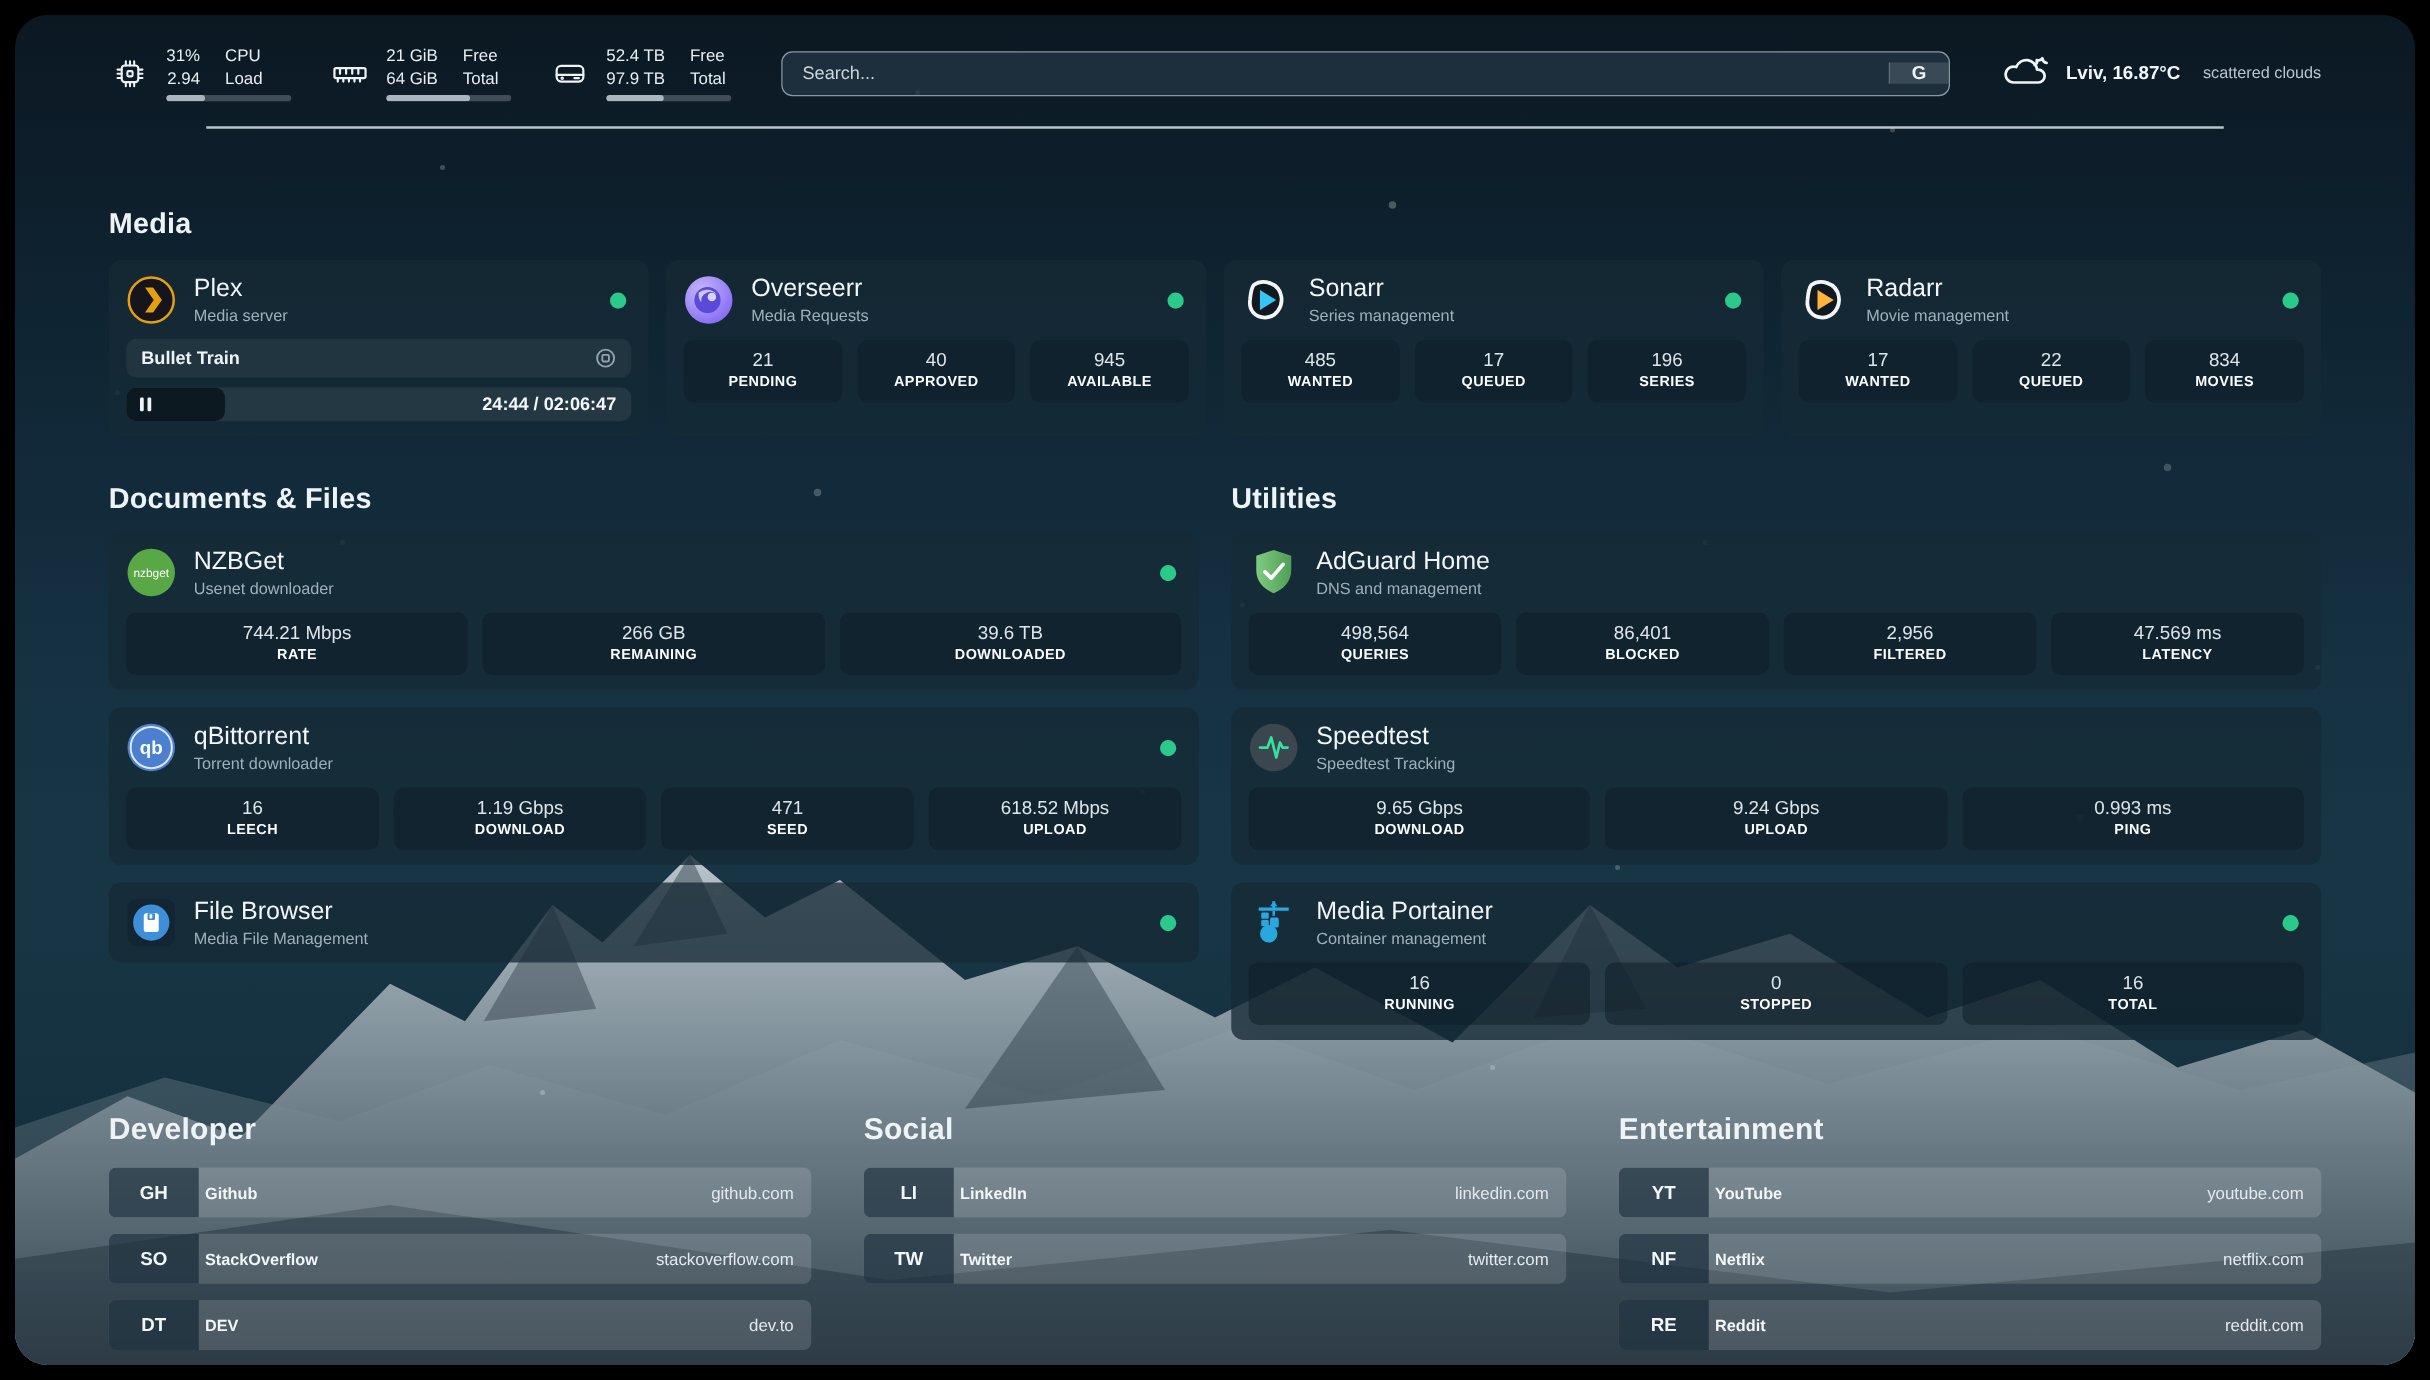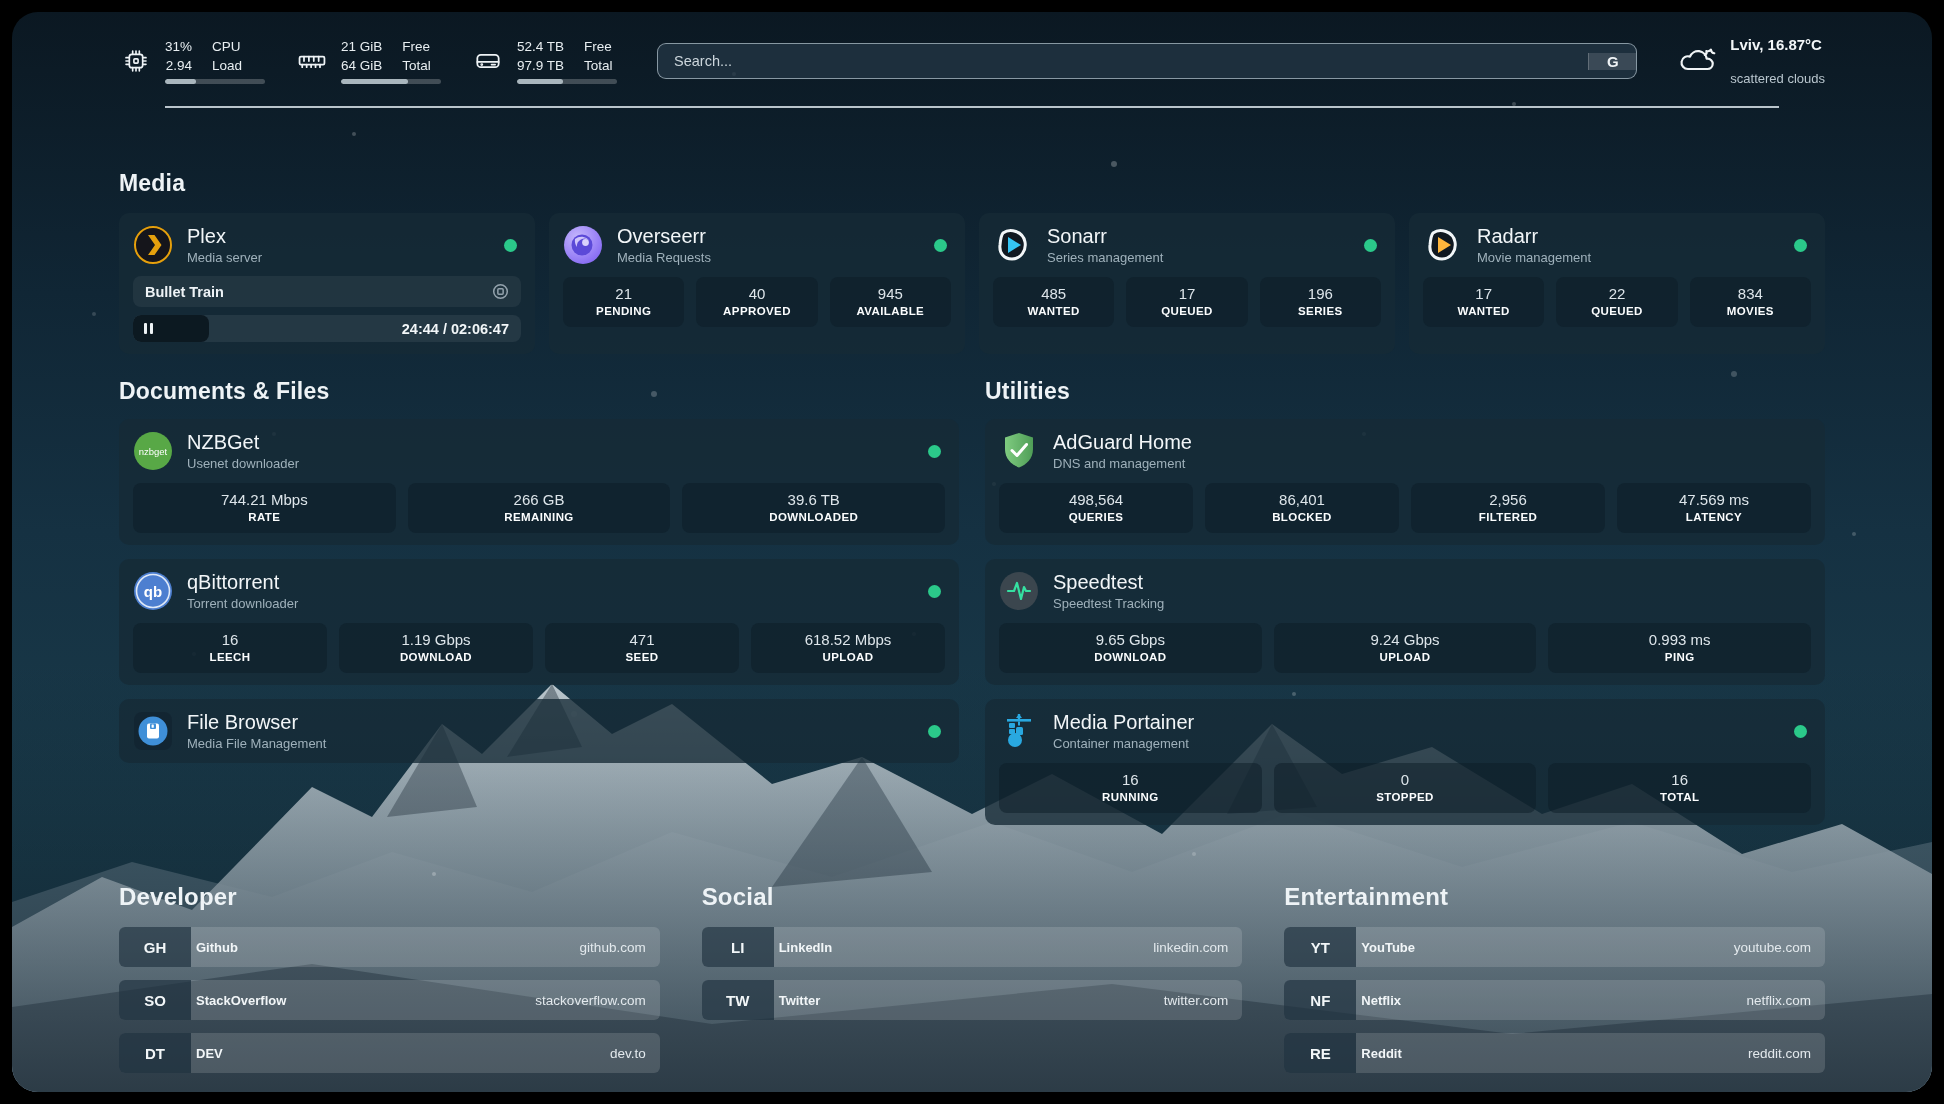--- a/index.html
+++ b/index.html
@@ -16,47 +16,47 @@
     box-shadow: 340px 120px 0 0 rgba(255,255,255,.22), 720px 60px 0 0 rgba(255,255,255,.18),
       1100px 150px 0 1px rgba(255,255,255,.25), 1500px 90px 0 0 rgba(255,255,255,.2),
       260px 420px 0 0 rgba(255,255,255,.18), 640px 380px 0 1px rgba(255,255,255,.22),
       980px 470px 0 0 rgba(255,255,255,.2), 1350px 420px 0 0 rgba(255,255,255,.16),
       1720px 360px 0 1px rgba(255,255,255,.2), 180px 640px 0 0 rgba(255,255,255,.2),
       560px 700px 0 1px rgba(255,255,255,.18), 900px 620px 0 0 rgba(255,255,255,.2),
       1280px 680px 0 0 rgba(255,255,255,.22), 1650px 640px 0 1px rgba(255,255,255,.18),
       420px 860px 0 0 rgba(255,255,255,.25), 1180px 840px 0 0 rgba(255,255,255,.2),
       1840px 520px 0 0 rgba(255,255,255,.2), 80px 300px 0 0 rgba(255,255,255,.16); }
   
-  .content { position:relative; padding:0 107px; }
+  .content { position:relative; padding:0 75px; }
   .topbar { display:flex; align-items:center; padding-top:24px; gap:26px; }
   .resources { display:flex; align-items:center; gap:30px; }
   .res { display:flex; align-items:center; gap:12px; }
   .res-icon { width:34px; height:34px; display:flex; align-items:center; justify-content:center; }
   .res-body { display:flex; flex-direction:column; gap:4px; }
   .res-rows { display:flex; gap:20px; font-size:13.5px; color:#e8eef1; line-height:1.35; }
   .res-vals { text-align:right; }
   .res-bar { height:5px; width:100px; background:rgba(255,255,255,.22); border-radius:3px; overflow:hidden; }
   .res-fill { height:100%; background:#a9b6bd; border-radius:3px; }
   .searchbox { flex:1; height:36px; display:flex; align-items:center; margin:0 14px;
     background:rgba(36,55,70,.72); border:1.5px solid rgba(178,192,202,.72); border-radius:9px; overflow:hidden; }
   .searchbox input { flex:1; background:transparent; border:none; outline:none; color:#eef3f6;
     font-size:14.5px; padding:0 16px; font-family:"Liberation Sans", sans-serif; }
   .searchbox input::placeholder { color:#ccd6dc; }
   .search-provider { width:48px; display:flex; align-items:center; justify-content:center;
     background:rgba(255,255,255,.13); border-left:1px solid rgba(255,255,255,.2);
     font-size:15px; font-weight:700; color:#f0f4f6; cursor:pointer; }
   .weather { display:flex; align-items:center; gap:13px; }
-  .weather-txt { display:flex; flex-direction:column; gap:18px; }
+  .weather-txt { display:flex; flex-direction:row; gap:18px; }
   .weather-line1 { font-size:15px; font-weight:600; color:#f2f6f8; }
   .weather-line2 { font-size:13px; color:#b9c6ce; }
   .divider { margin:20px 153px 0; border-bottom:2px solid rgba(223,233,239,.82); }
   h2.section-title { font-size:23px; font-weight:600; color:#eef3f6; letter-spacing:.2px; }
   .media-section { margin-top:62px; }
   .media-grid { display:grid; grid-template-columns:repeat(4,1fr); gap:14px; margin-top:16px; }
-  .two-col { display:grid; grid-template-columns:1fr 1fr; gap:26px; margin-top:24px; }
+  .two-col { display:grid; grid-template-columns:1fr 1fr; gap:26px; margin-top:36px; }
   .col-stack .card { margin-top:14px; }
   .col-stack h2 { margin-bottom:2px; }
   
   .card { background:rgba(22,42,54,.78); border-radius:10px; padding:12px 14px; cursor:pointer; }
   .svc-head { display:flex; align-items:center; gap:14px; }
   .logo { width:40px; height:40px; flex:0 0 40px; display:flex; align-items:center; justify-content:center; }
   .svc-meta { display:flex; flex-direction:column; gap:2px; }
   .svc-name { font-size:20px; font-weight:400; color:#f2f6f8; }
   .svc-desc { font-size:13px; color:#9fb1bb; }
   .dot { width:13px; height:13px; border-radius:50%; background:#2bc98a; margin-left:auto; margin-right:4px; }

